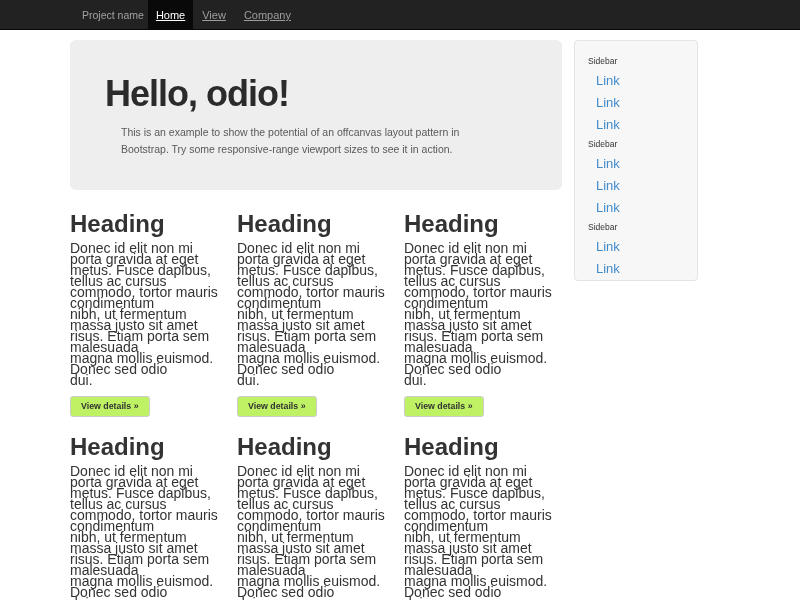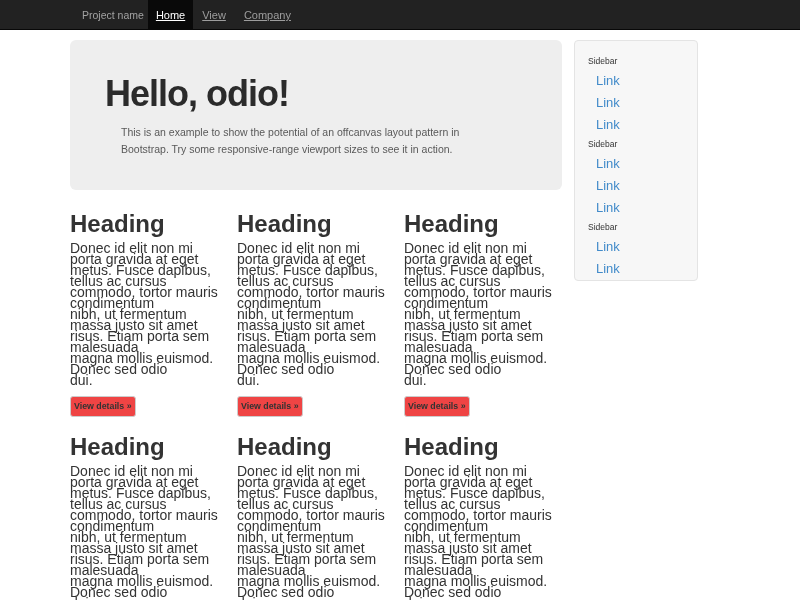--- a/index.html
+++ b/index.html
@@ -116,26 +116,26 @@
   .card p {
     margin: 0;
     font-size: 14px;
     line-height: 11px;
     color: #333333;
     white-space: pre-line;
   }
   .btn {
     display: inline-block;
     margin-top: 10px;
-    padding: 5px 3px;
+    padding: 5px 10px;
     font-size: 8.8px;
     font-weight: bold;
     line-height: 9px;
     color: #333333;
-    background: #ef4444;
+    background: #bef264;
     border: 1px solid #cccccc;
     border-radius: 3px;
     cursor: pointer;
     white-space: nowrap;
   }
 
   
   .footer {
     margin-top: 13px;
     border-top: 1px solid #e8e8e8;

